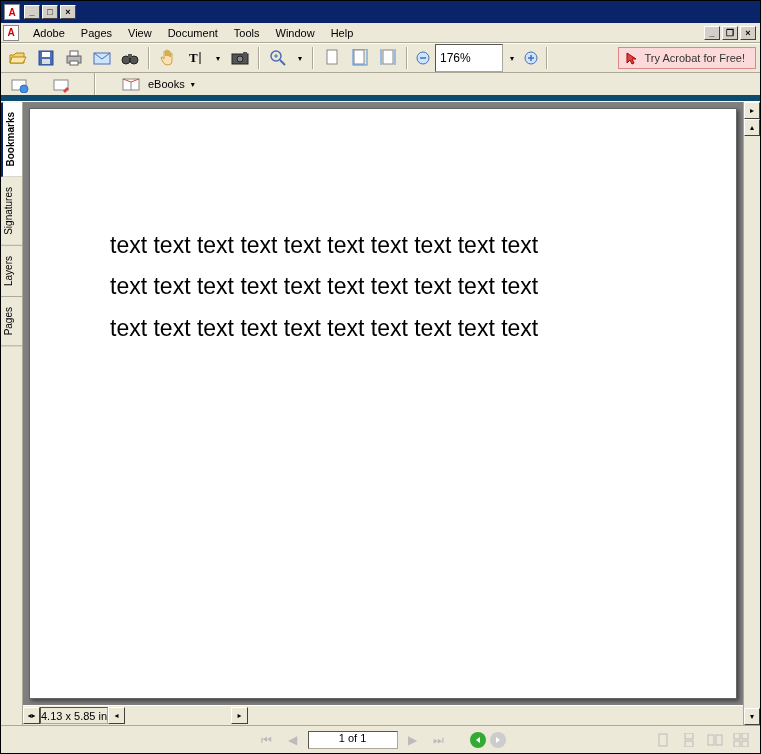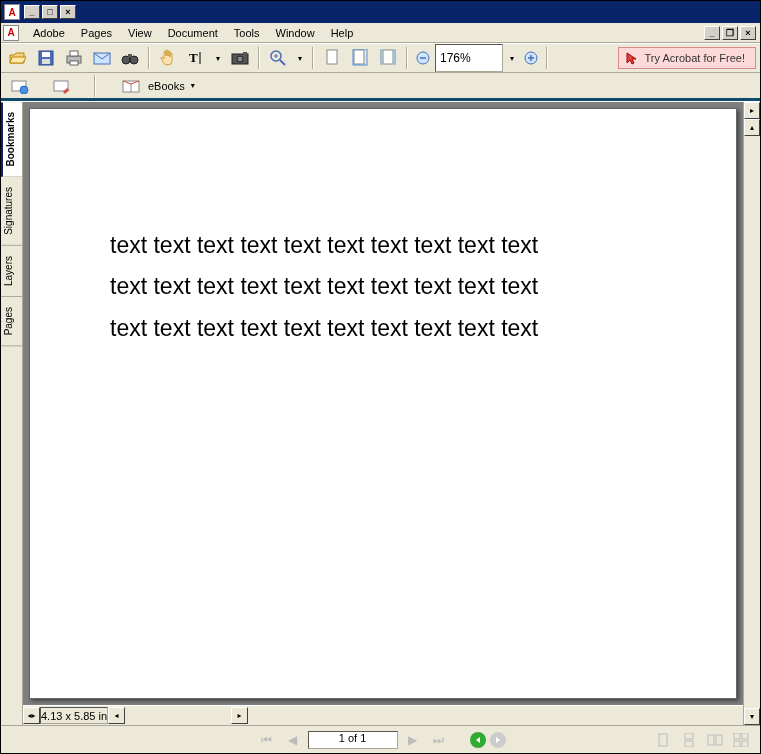--- a/index.html
+++ b/index.html
@@ -124,23 +124,22 @@
     border: 1px solid #d88;
     padding: 0 10px 0 6px;
     display: flex; align-items: center;
     gap: 6px;
     cursor: pointer;
     color: #333;
   }
   .toolbar2 {
     height: 28px;
     background: #ece9d8;
-    border-bottom: 3px solid #0c4a6e;
-    display: flex;
-    align-items: center;
+    border-bottom: 6px solid #0c4a6e;
+    display: flex;
     padding: 0 6px;
     gap: 16px;
   }
   .ebooks-btn {
     display: flex; align-items: center;
     gap: 6px;
     padding: 2px 6px;
     border: 1px solid transparent;
     cursor: pointer;
   }

